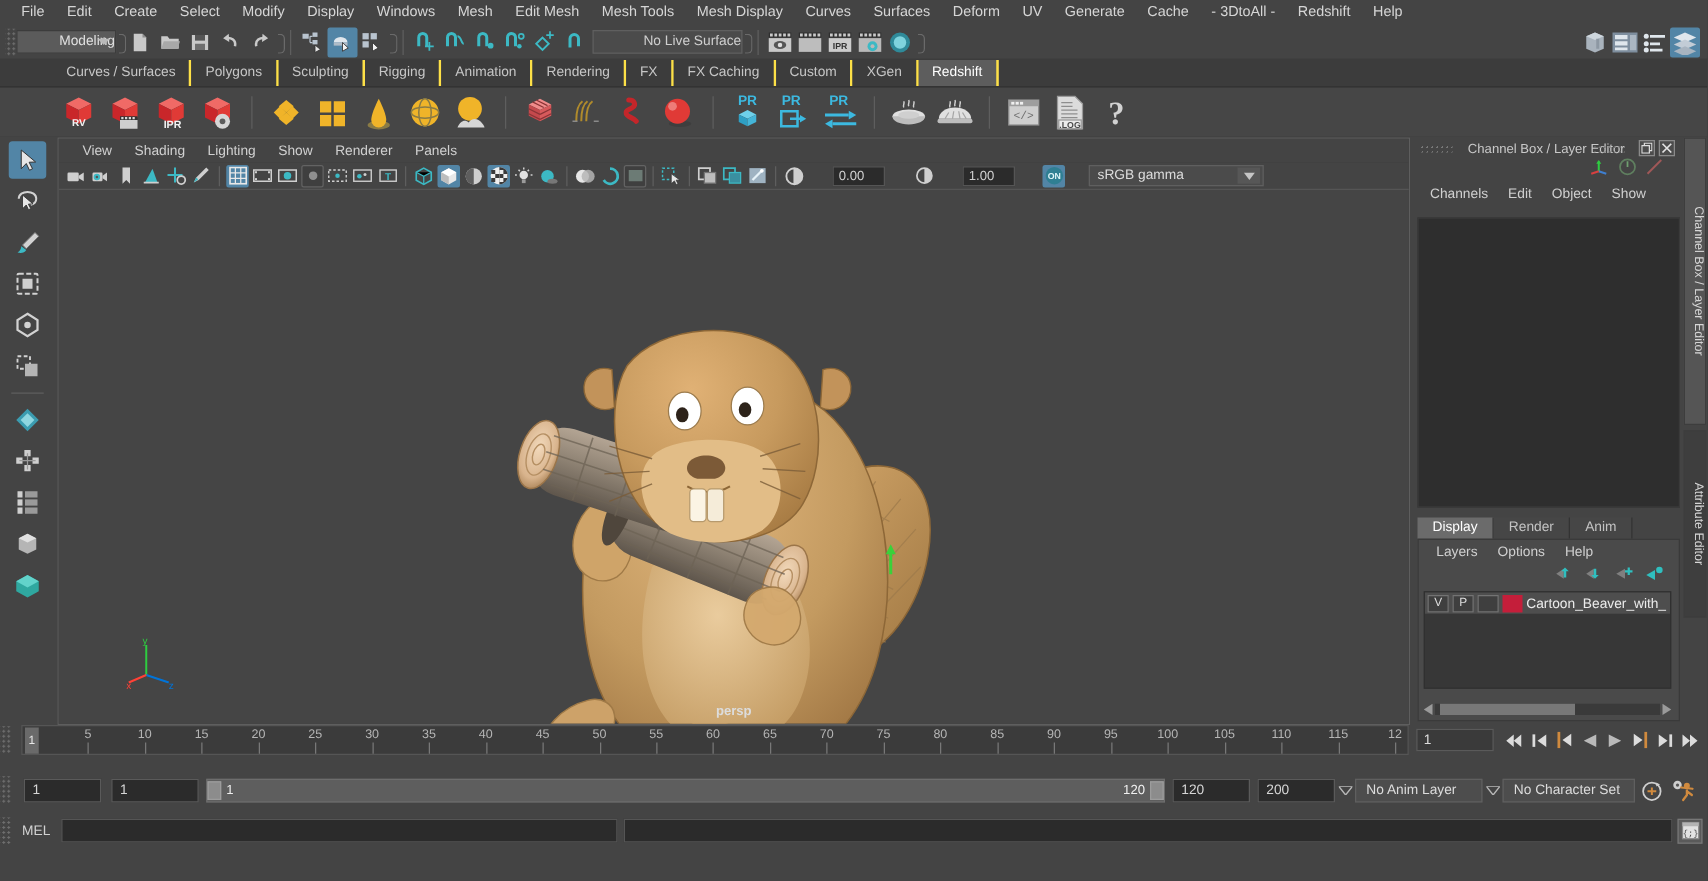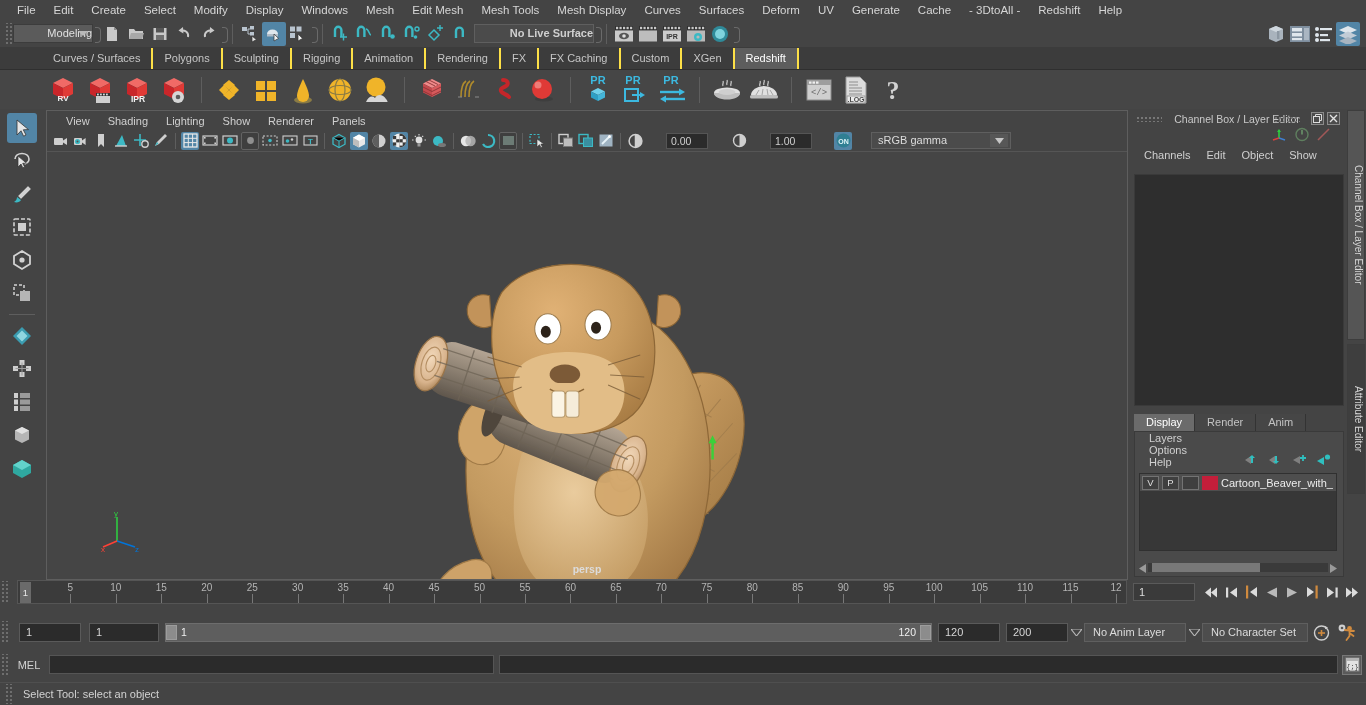--- a/index.html
+++ b/index.html
@@ -26,21 +26,21 @@
                  border-left:5px solid transparent;border-right:5px solid transparent;border-top:5px solid #b9b9b9; }
   .sep{ width:1px; height:20px; background:#5e5e5e; margin:0 5px; flex:none; }
   .sepbr{ width:7px; height:20px; flex:none; position:relative; }
   .sepbr:after{ content:''; position:absolute; left:2px; top:3px; width:5px;height:14px;
     border-right:1px solid #6a6a6a; border-top:1px solid #6a6a6a; border-bottom:1px solid #6a6a6a;
     border-radius:0 4px 4px 0;}
   .ico{ width:24px; height:24px; display:flex; align-items:center; justify-content:center; flex:none; position:relative;}
   .ico svg{ display:block; }
   .ico.sel{ background:#5285a6; border-radius:2px; }
   .livesurface{ width:120px; height:19px; background:#4b4b4b; border:1px solid #5f5f5f;
-    font-size:11px; color:#cfcfcf; line-height:17px; padding-left:6px; margin-left:2px;font-weight:bold;}
+    font-size:11px; color:#cfcfcf; line-height:17px; padding-left:6px; margin-left:2px;}
   .spacer{ flex:1 1 auto; }
 
   
   .shelfwrap{ height:62px; background:#3c3c3c; display:flex; flex-direction:column; }
   .shelftabs{ height:22px; background:#3c3c3c; display:flex; align-items:flex-end; padding-left:42px; }
   .shelftab{ font-size:11px; color:#c6c6c6; padding:3px 11px 4px; line-height:14px;
      border-right:2px solid #fde047; background:#3c3c3c; white-space:nowrap;}
   .shelftab.active{ background:#5d5d5d; color:#fff; }
   .shelficons{ flex:1; background:#464646; display:flex; align-items:center; padding-left:46px; gap:3px;
      border-top:1px solid #2f2f2f;}
@@ -89,21 +89,21 @@
   .wbtn{ position:absolute; top:2px; width:13px;height:13px;border:1px solid #8a8a8a; background:#4c4c4c;
      display:flex;align-items:center;justify-content:center;font-size:9px;color:#ddd;}
   .cbicons{ height:16px; display:flex; justify-content:flex-end; align-items:center; gap:6px; padding-right:12px;}
   .cbmenu{ height:22px; display:flex; align-items:center; padding-left:6px; }
   .cbmenu span{ font-size:11px; color:#d0d0d0; padding:0 8px;}
   .cbbody{ position:absolute; left:4px; top:64px; right:0; height:232px; background:#2e2e2e; border:1px solid #3a3a3a;}
   .lyrtabs{ position:absolute; left:4px; top:302px; right:0; height:19px; display:flex; align-items:flex-end;}
   .lyrtab{ font-size:11px; color:#c3c3c3; padding:2px 12px 3px; background:#464646; border-right:1px solid #333;}
   .lyrtab.active{ background:#6b6b6b; color:#fff;}
   .lyrbody{ position:absolute; left:4px; top:321px; right:0; bottom:3px; background:#4a4a4a; border:1px solid #3a3a3a;}
-  .lyrmenu{ height:20px; display:flex; padding-left:6px;flex-direction:column;}
+  .lyrmenu{ height:20px; display:flex; align-items:center; padding-left:6px;}
   .lyrmenu span{ font-size:11px; color:#d0d0d0; padding:0 8px;}
   .lyrbtns{ height:18px; display:flex; justify-content:flex-end; align-items:center; gap:9px; padding-right:12px;}
   .lyrlist{ margin:3px 6px 0 4px; background:#373737; height:78px; border:1px solid #303030; position:relative;}
   .lyrrow{ display:flex; align-items:center; height:17px; background:#4e4e4e; padding:0 2px; gap:3px;}
   .lyrbox{ width:17px;height:14px;border:1px solid #737373;background:#3f3f3f;font-size:9.5px;
      display:flex;align-items:center;justify-content:center;color:#ddd;}
   .lyrswatch{ width:16px;height:14px; }
   .lyrname{ font-size:11px;color:#ececec; white-space:nowrap; overflow:hidden;}
   .hscroll{ position:absolute;left:4px;right:6px;bottom:3px;height:11px;display:flex;align-items:center;}
   .hscroll .track{ flex:1;height:9px;background:#3a3a3a;position:relative;}
@@ -1334,18 +1334,14 @@
     <div class="melout"></div>
     <div class="melbtn">
       <svg width="15" height="15" viewBox="0 0 15 15">
           <rect x="1" y="1" width="13" height="13" fill="#e2e2e2" stroke="#888"></rect>
           <rect x="1" y="1" width="13" height="3" fill="#b4b4b4"></rect>
           <text x="7.5" y="12" font-size="7" fill="#444" text-anchor="middle" font-family="Liberation Mono">{;}</text>
         </svg>
     </div>
   </div>
 
-  <div class="helpline">
-    <div class="hgrip"></div>
-    <div class="helptext">Select Tool: select an object</div>
-  </div>
 
 </div>
 
 </body></html>

